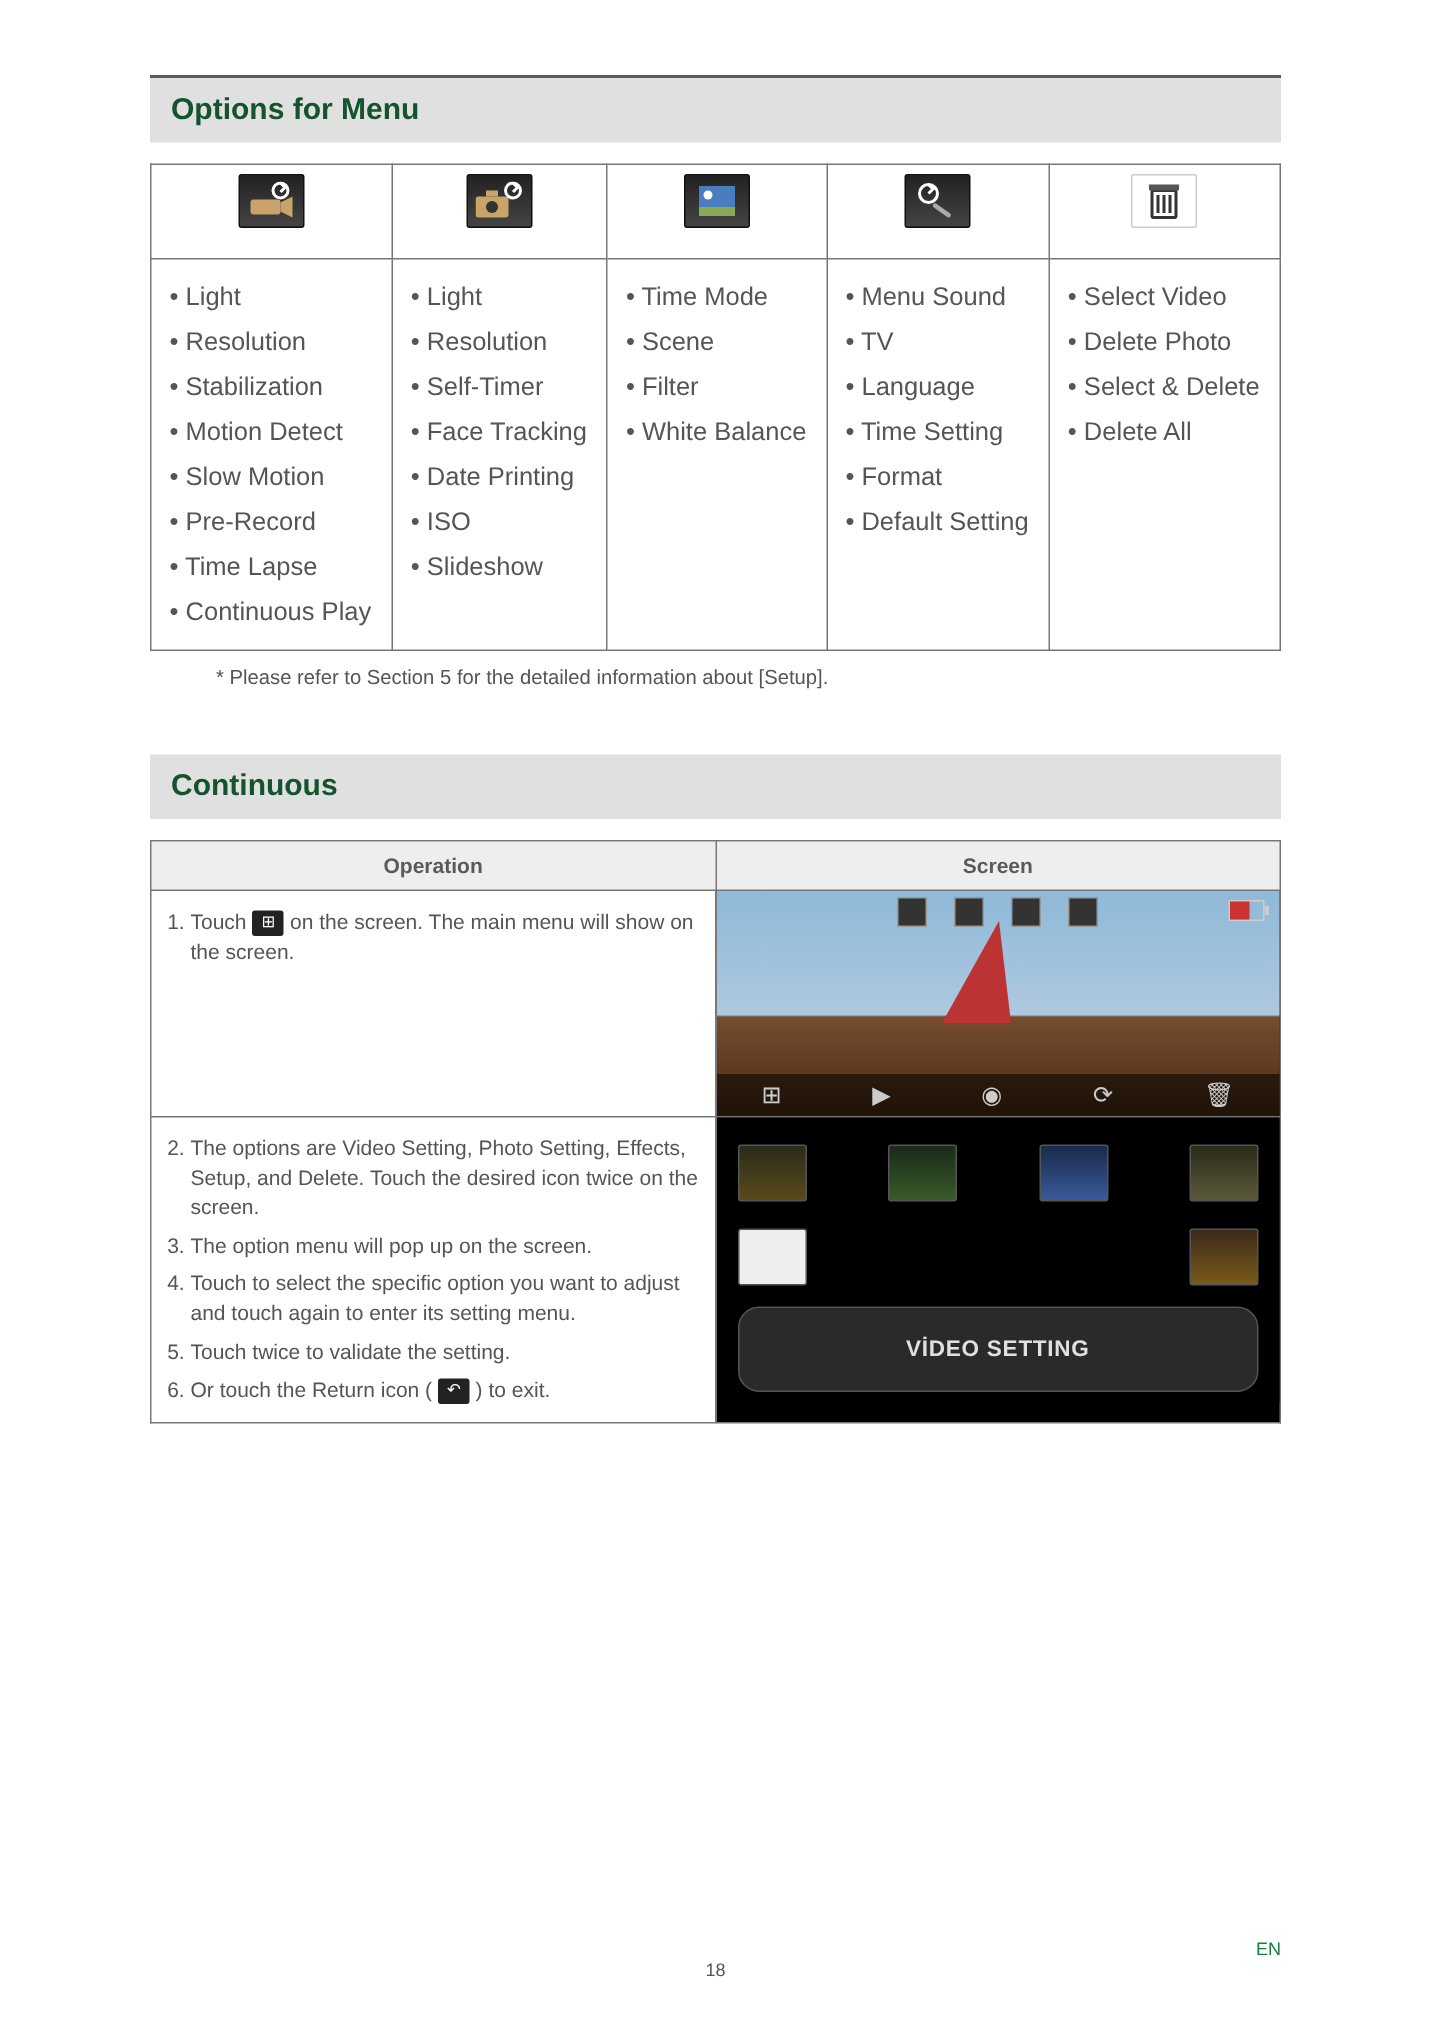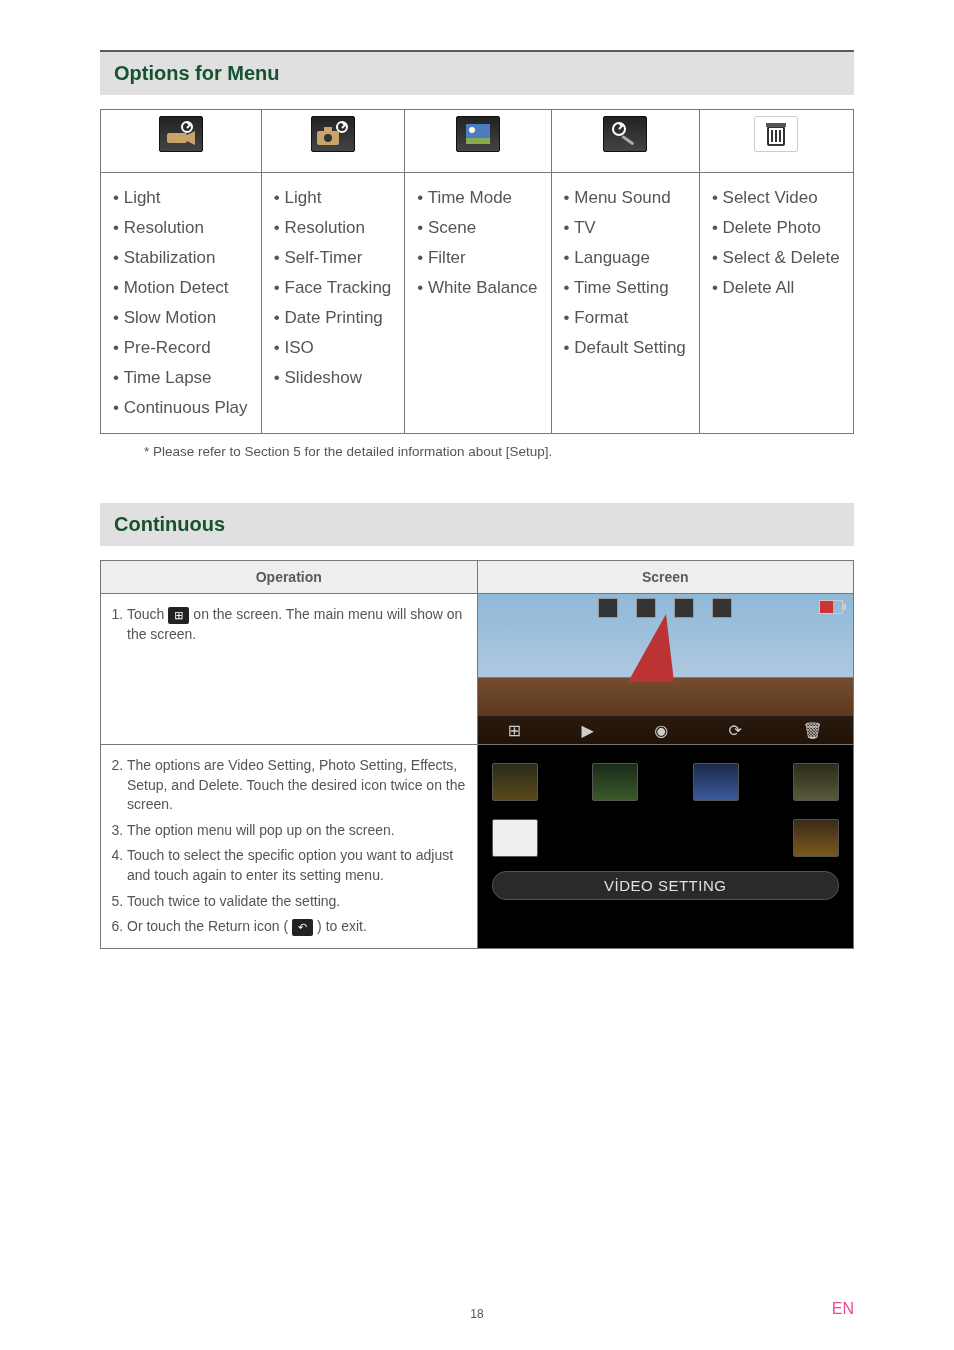--- a/index.html
+++ b/index.html
@@ -27,24 +27,24 @@
   .bottom-bar span{color:#ccc;font-size:16px}
   .top-bar{position:absolute;left:0;right:0;top:4px;display:flex;justify-content:center;gap:18px}
   .top-bar span{width:18px;height:18px;background:#333;border:1px solid #999;display:inline-block}
   .battery{position:absolute;top:6px;right:10px;width:22px;height:12px;border:1px solid #ccc}
   .battery:after{content:"";position:absolute;right:-4px;top:3px;width:3px;height:6px;background:#ccc}
   .battery i{display:block;width:60%;height:100%;background:#c33}
   .screen2{width:100%;height:190px;background:#000;position:relative;padding:18px 14px;box-sizing:border-box}
   .grid-icons{display:flex;justify-content:space-between;margin-bottom:18px}
   .gicon{width:44px;height:36px;background:linear-gradient(#1a1a1a,#3a3a3a);border:1px solid #555;border-radius:2px}
   .row2{display:flex;justify-content:space-between;margin-bottom:14px}
-  .label-pill{background:#2a2a2a;border:1px solid #555;border-radius:14px;padding:5px 40px;color:#e0e0e0;font-size:15px;font-weight:normal;letter-spacing:.5px;text-align:center;margin:0 auto}
+  .label-pill{background:#2a2a2a;border:1px solid #555;border-radius:14px;padding:19px 40px;color:#e0e0e0;font-size:15px;font-weight:bold;letter-spacing:.5px;text-align:center;margin:0 auto}
   .footer{position:absolute;bottom:28px;left:0;right:0;text-align:center}
   .page-no{font-size:12px;color:#555}
-  .lang{position:absolute;bottom:32px;right:100px;font-size:16px;color:#ec4899}
+  .lang{position:absolute;bottom:44px;right:100px;font-size:12px;color:#15803d}
   .svg-icon{width:32px;height:26px}
 </style>
 </head>
 <body>
 
 <div class="page">
 
   <div class="section-title first-title">Options for Menu</div>
 
   <table class="menu-table">

